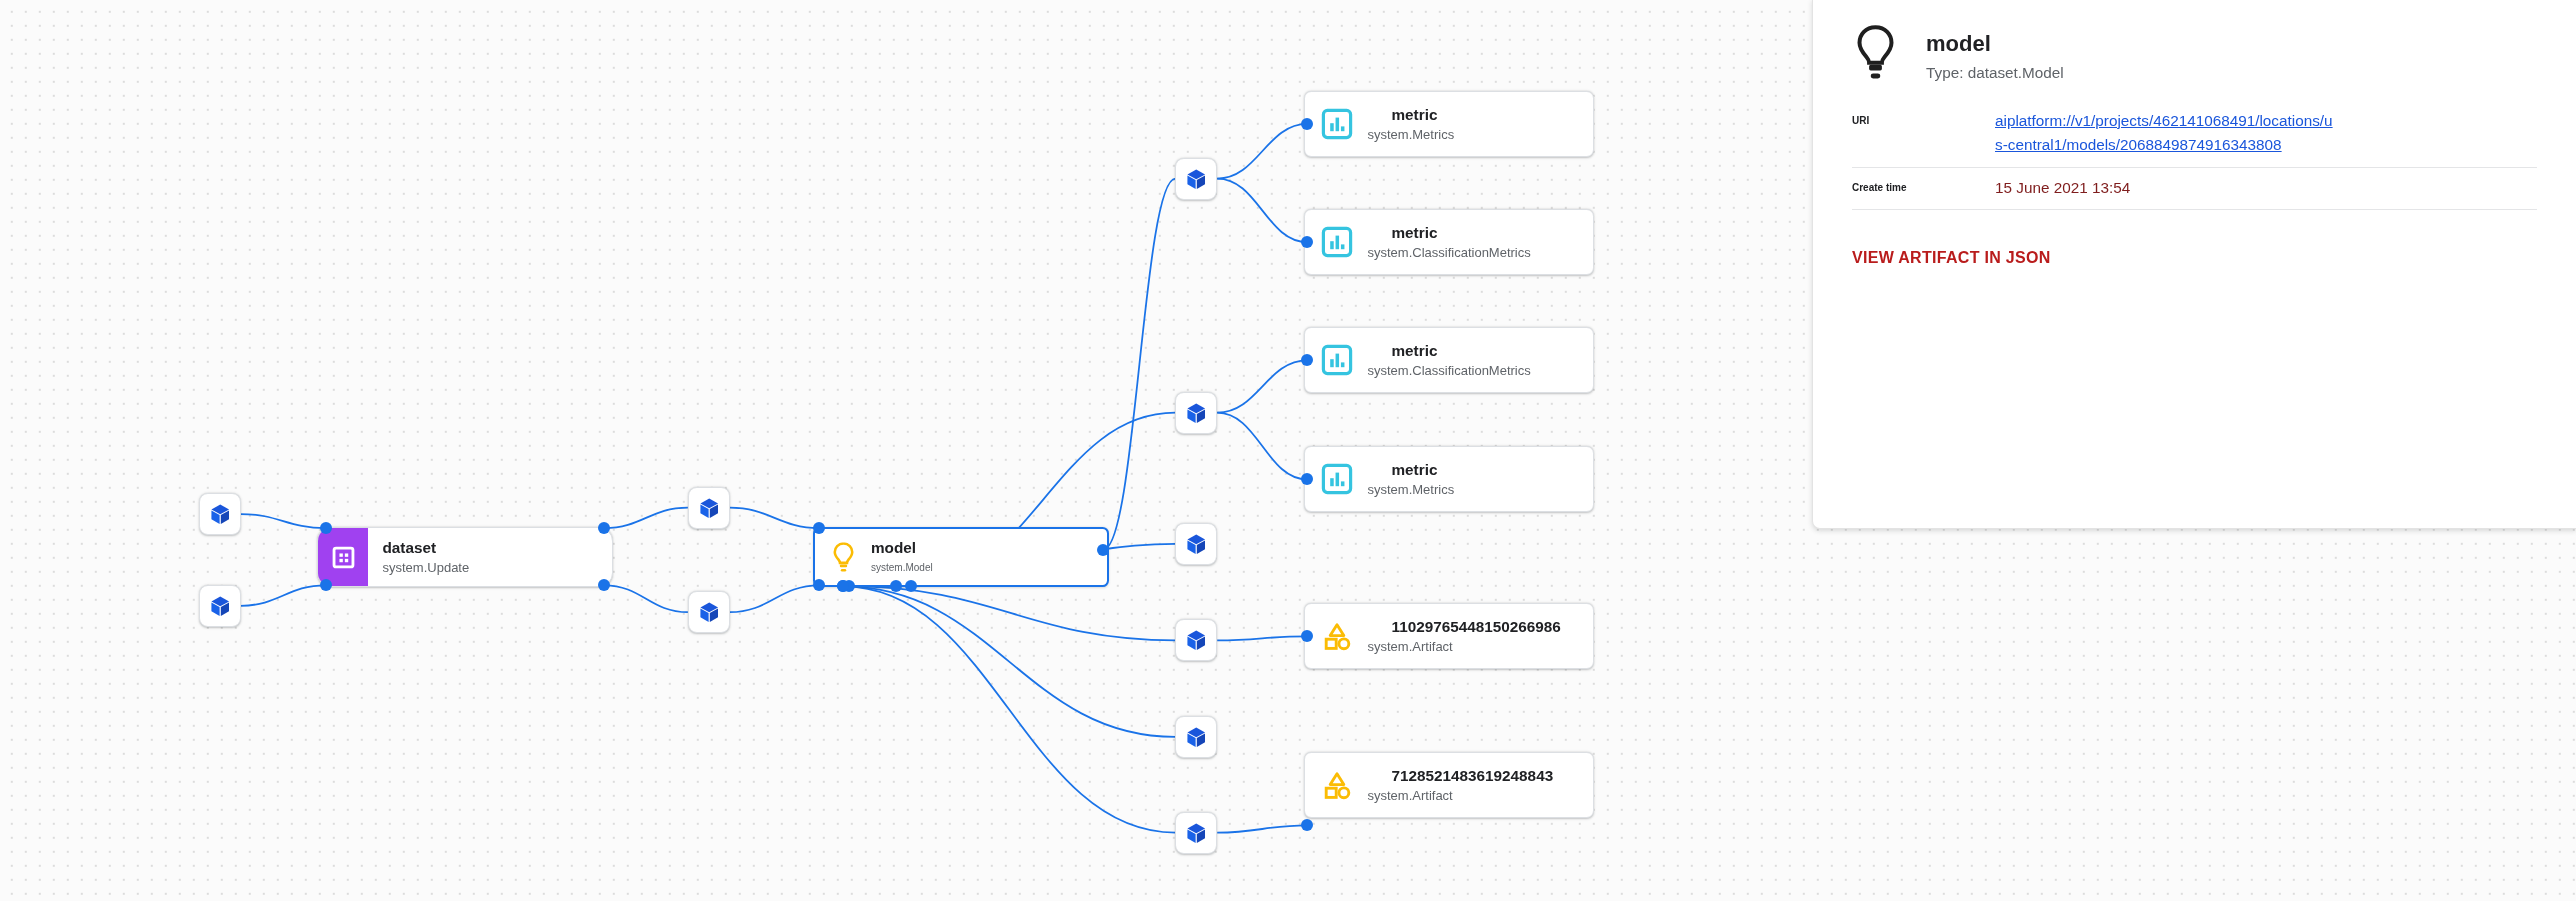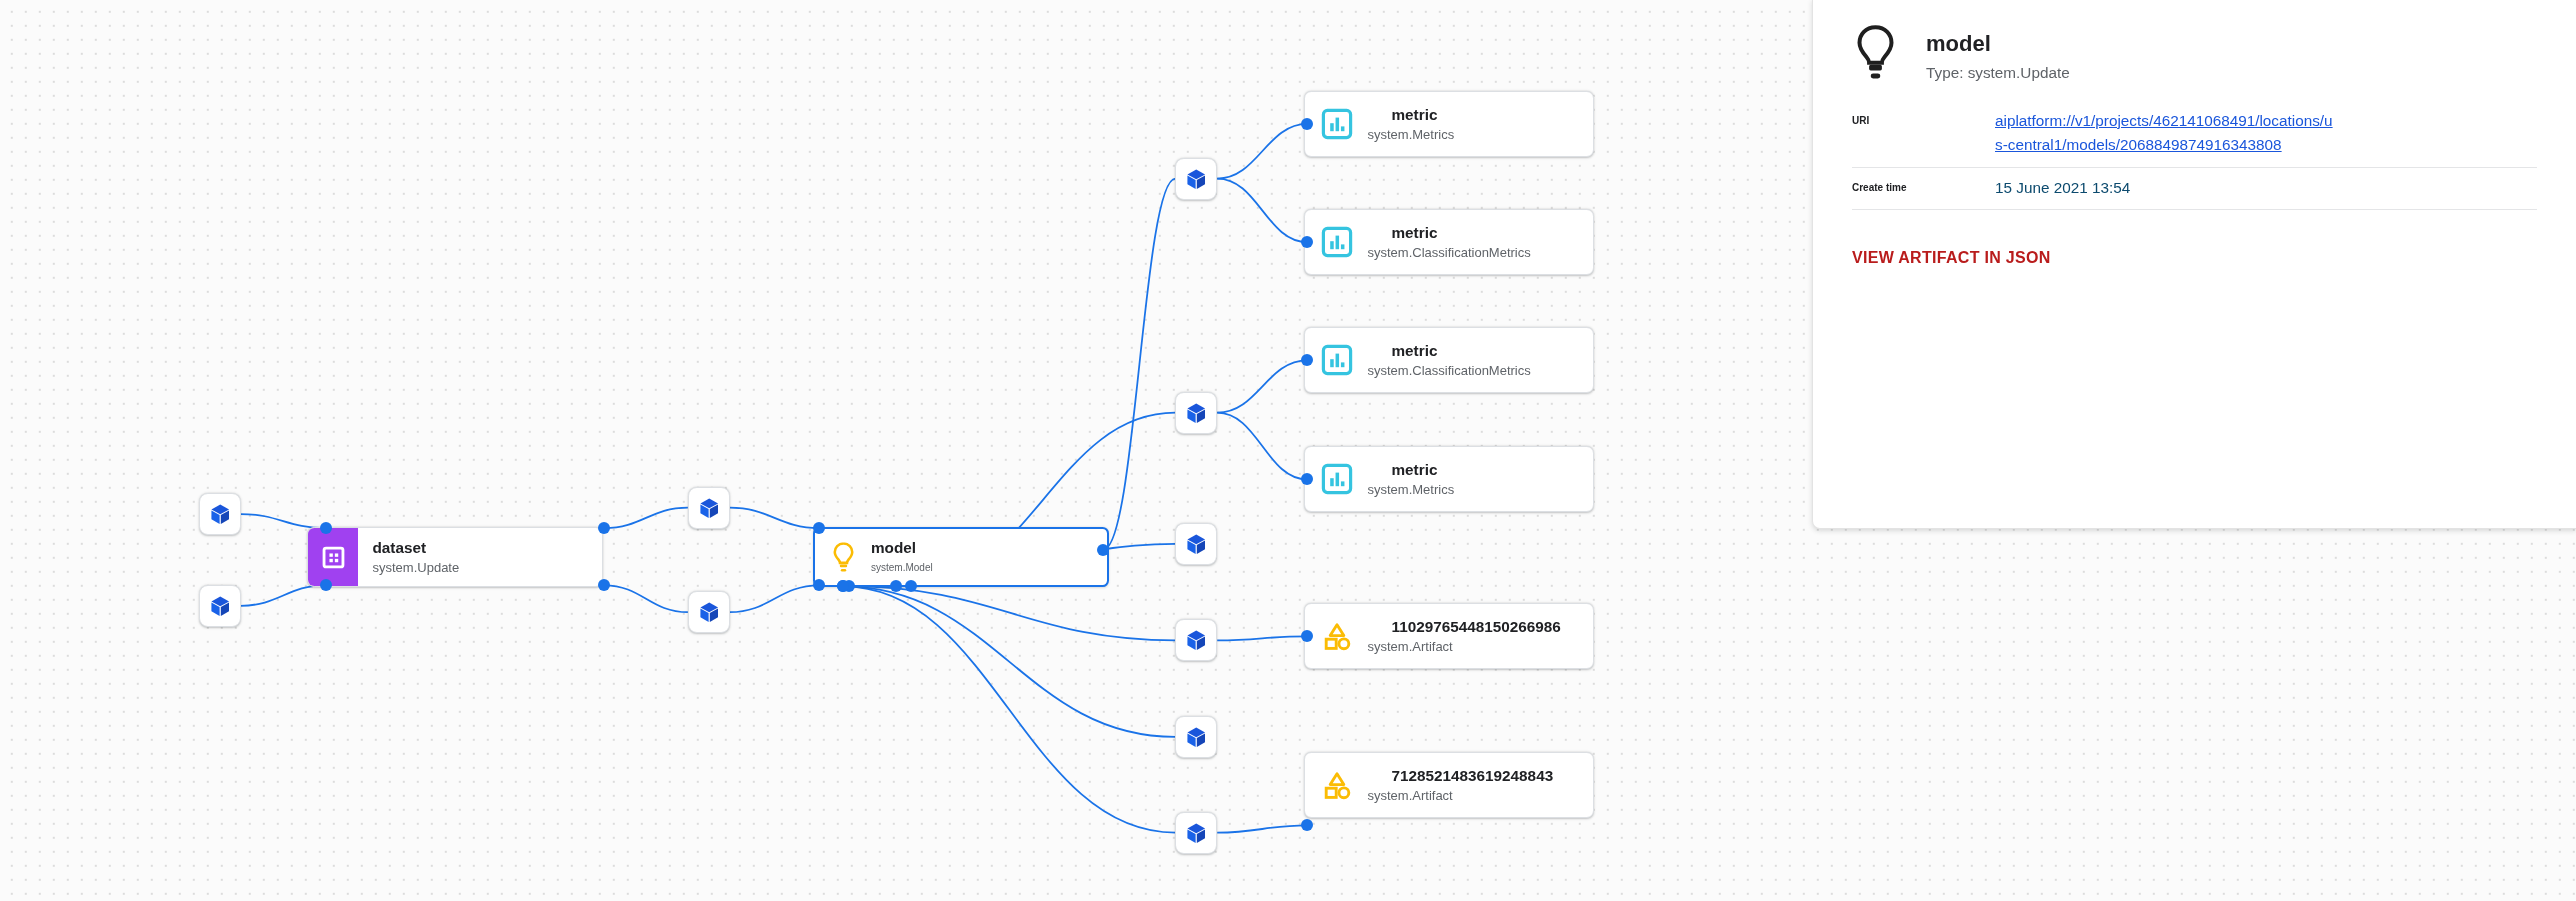--- a/index.html
+++ b/index.html
@@ -112,21 +112,21 @@
   #panel-head { display: flex; align-items: flex-start; padding: 24px 39px 0 39px; }
   #panel-head .bulb { flex: 0 0 auto; width: 47px; height: 56px; margin-right: 27px; }
   #panel-head .headtext { padding-top: 6.4px; }
   #panel-title { font-size: 22px; font-weight: 700; color: #202124; line-height: 27px; }
   #panel-type { font-size: 15.3px; font-weight: 400; color: #5f6368; line-height: 21px; margin-top: 4.8px; }
 
   #panel-table { margin: 22.5px 39px 0 39px; }
   .prow { display: flex; align-items: flex-start; border-bottom: 0.8px solid #e4e5e7; padding: 8px 0 9.7px 0; }
   .prow:first-child { border-top: none; padding-top: 3.2px; }
   .pkey { width: 143px; flex: 0 0 143px; font-size: 10px; font-weight: 700; color: #202124; line-height: 24px; }
-  .pval { font-size: 15.3px; color: #0c4a6e; line-height: 24px; }
+  .pval { font-size: 15.3px; color: #7f1d1d; line-height: 24px; }
   .plink {
     color: #1a56db; text-decoration: underline; word-break: break-all;
     font-size: 15.3px; line-height: 24px; cursor: pointer; display: block; max-width: 338px;
   }
   #view-json {
     margin: 39px 0 0 39px;
     font-size: 16px; font-weight: 700; letter-spacing: 0.3px;
     color: #1a73e8; text-decoration: none; cursor: pointer;
     display: inline-block;
   }
@@ -169,21 +169,21 @@
         </div>
         <div class="node exec" id="node-exec-in-2" style="left: 199px; top: 585px;">
           <span class="ico">
             <svg viewBox="0 0 28 28" width="22.5" height="22.5" aria-hidden="true">
               <path d="M14 2 L25 8 L14 14 L3 8 Z" fill="#1a56db"></path>
               <path d="M3 9.2 L13.2 15 L13.2 26 L3 20.2 Z" fill="#1a62e8"></path>
               <path d="M24.9 9.2 L14.7 15 L14.7 26 L24.9 20.2 Z" fill="#1546b8"></path>
             </svg>
           </span>
         </div>
-        <div class="node dataset" id="node-dataset" style="left: 307px; top: 527px;">
+        <div class="node dataset" id="node-dataset" style="left: 317px; top: 527px; border-radius: 14px;">
           <span class="ico">
             <svg viewBox="0 0 40 40" width="27" height="27" aria-hidden="true">
               <rect x="6" y="6" width="28" height="28" rx="3" fill="none" stroke="#ffffff" stroke-width="4.2"></rect>
               <rect x="14" y="14" width="5" height="5" fill="#ffffff"></rect>
               <rect x="22" y="14" width="5" height="5" fill="#ffffff"></rect>
               <rect x="14" y="22" width="5" height="5" fill="#ffffff"></rect>
               <rect x="22" y="22" width="5" height="5" fill="#ffffff"></rect>
             </svg>
           </span>
           <div class="txt">
@@ -384,21 +384,21 @@
     <div id="panel-head">
       <span class="bulb">
         <svg viewBox="0 0 58 70" width="47" height="56" aria-hidden="true">
           <path d="M29 4 C16.8 4 9 12.8 9 23.5 C9 31 13.5 36.4 17.5 41 C19.8 43.7 21 45.9 21 48.5 L37 48.5 C37 45.9 38.2 43.7 40.5 41 C44.5 36.4 49 31 49 23.5 C49 12.8 41.2 4 29 4 Z" fill="none" stroke="#1f1f1f" stroke-width="5"></path>
           <rect x="21" y="51" width="16" height="7" rx="2" fill="#1f1f1f"></rect>
           <rect x="23" y="62" width="12" height="6" rx="3" fill="#1f1f1f"></rect>
         </svg>
       </span>
       <div class="headtext">
         <div id="panel-title">model</div>
-        <div id="panel-type">Type: system.Update</div>
+        <div id="panel-type">Type: dataset.Model</div>
       </div>
     </div>
 
     <div id="panel-table">
         <div class="prow">
           <div class="pkey">URI</div>
           <a class="plink" href="#" style="color: rgb(26, 86, 219);">aiplatform://v1/projects/462141068491/locations/us-central1/models/2068849874916343808</a>
         </div>
         <div class="prow">
           <div class="pkey">Create time</div>

